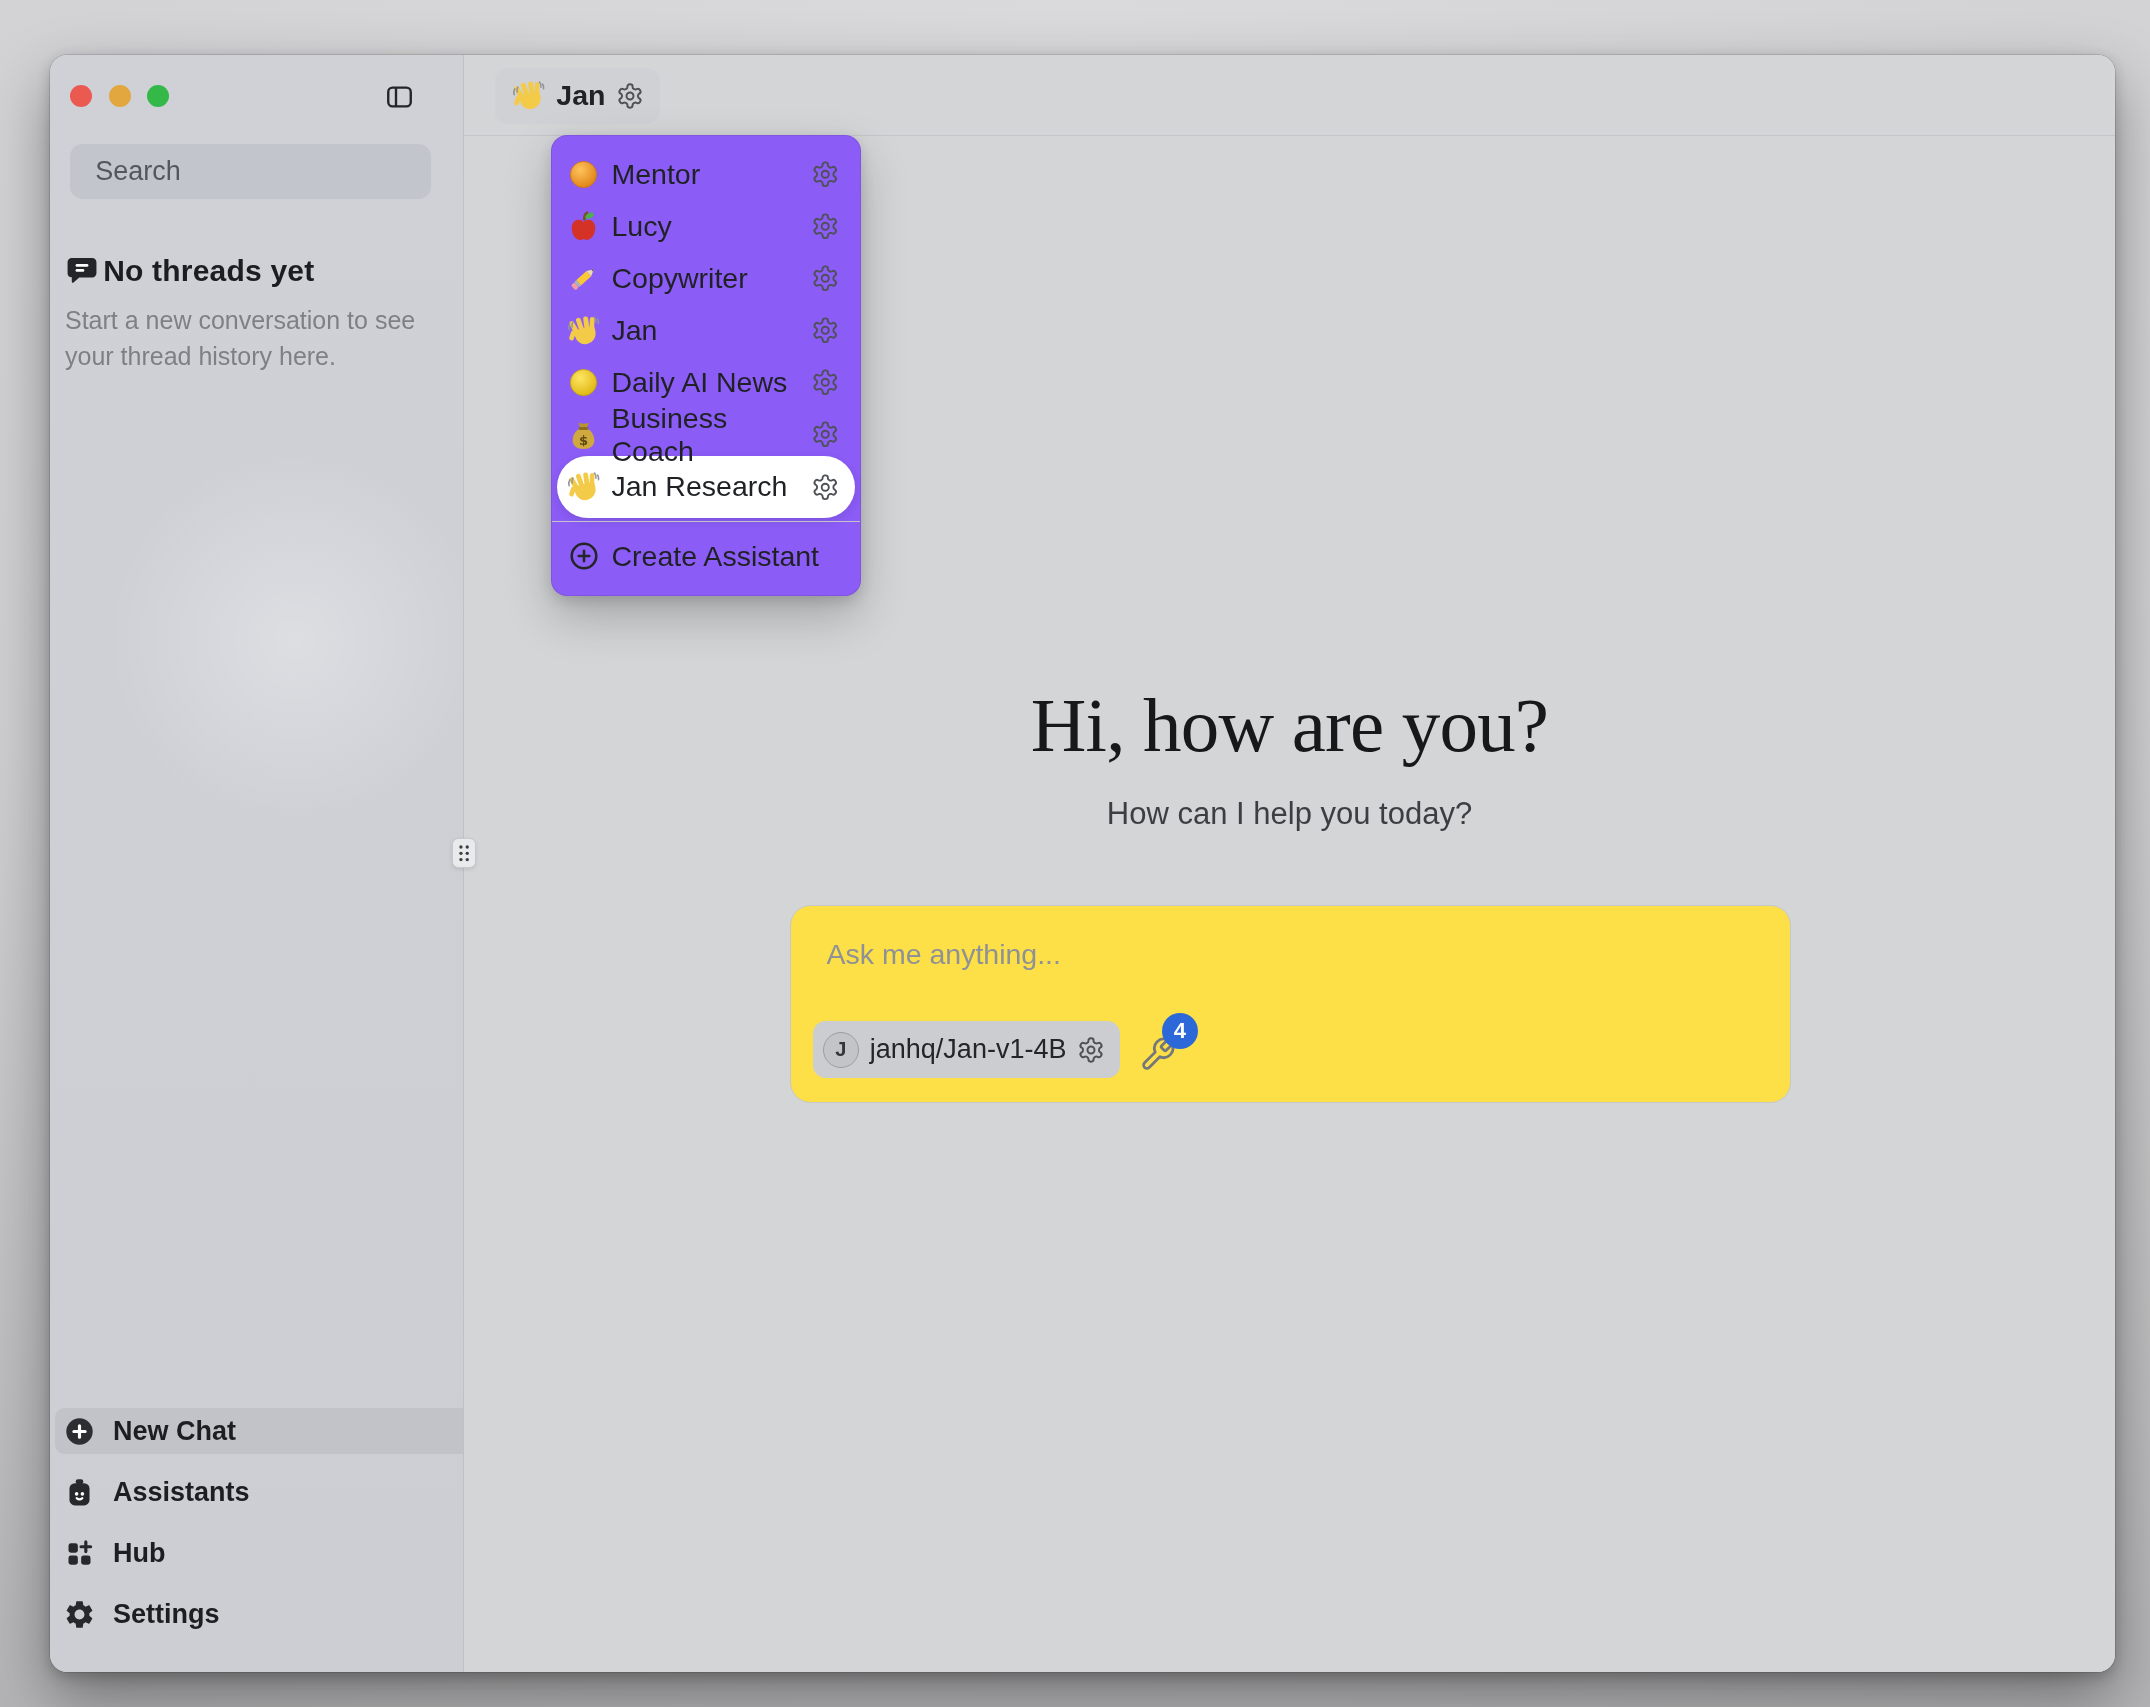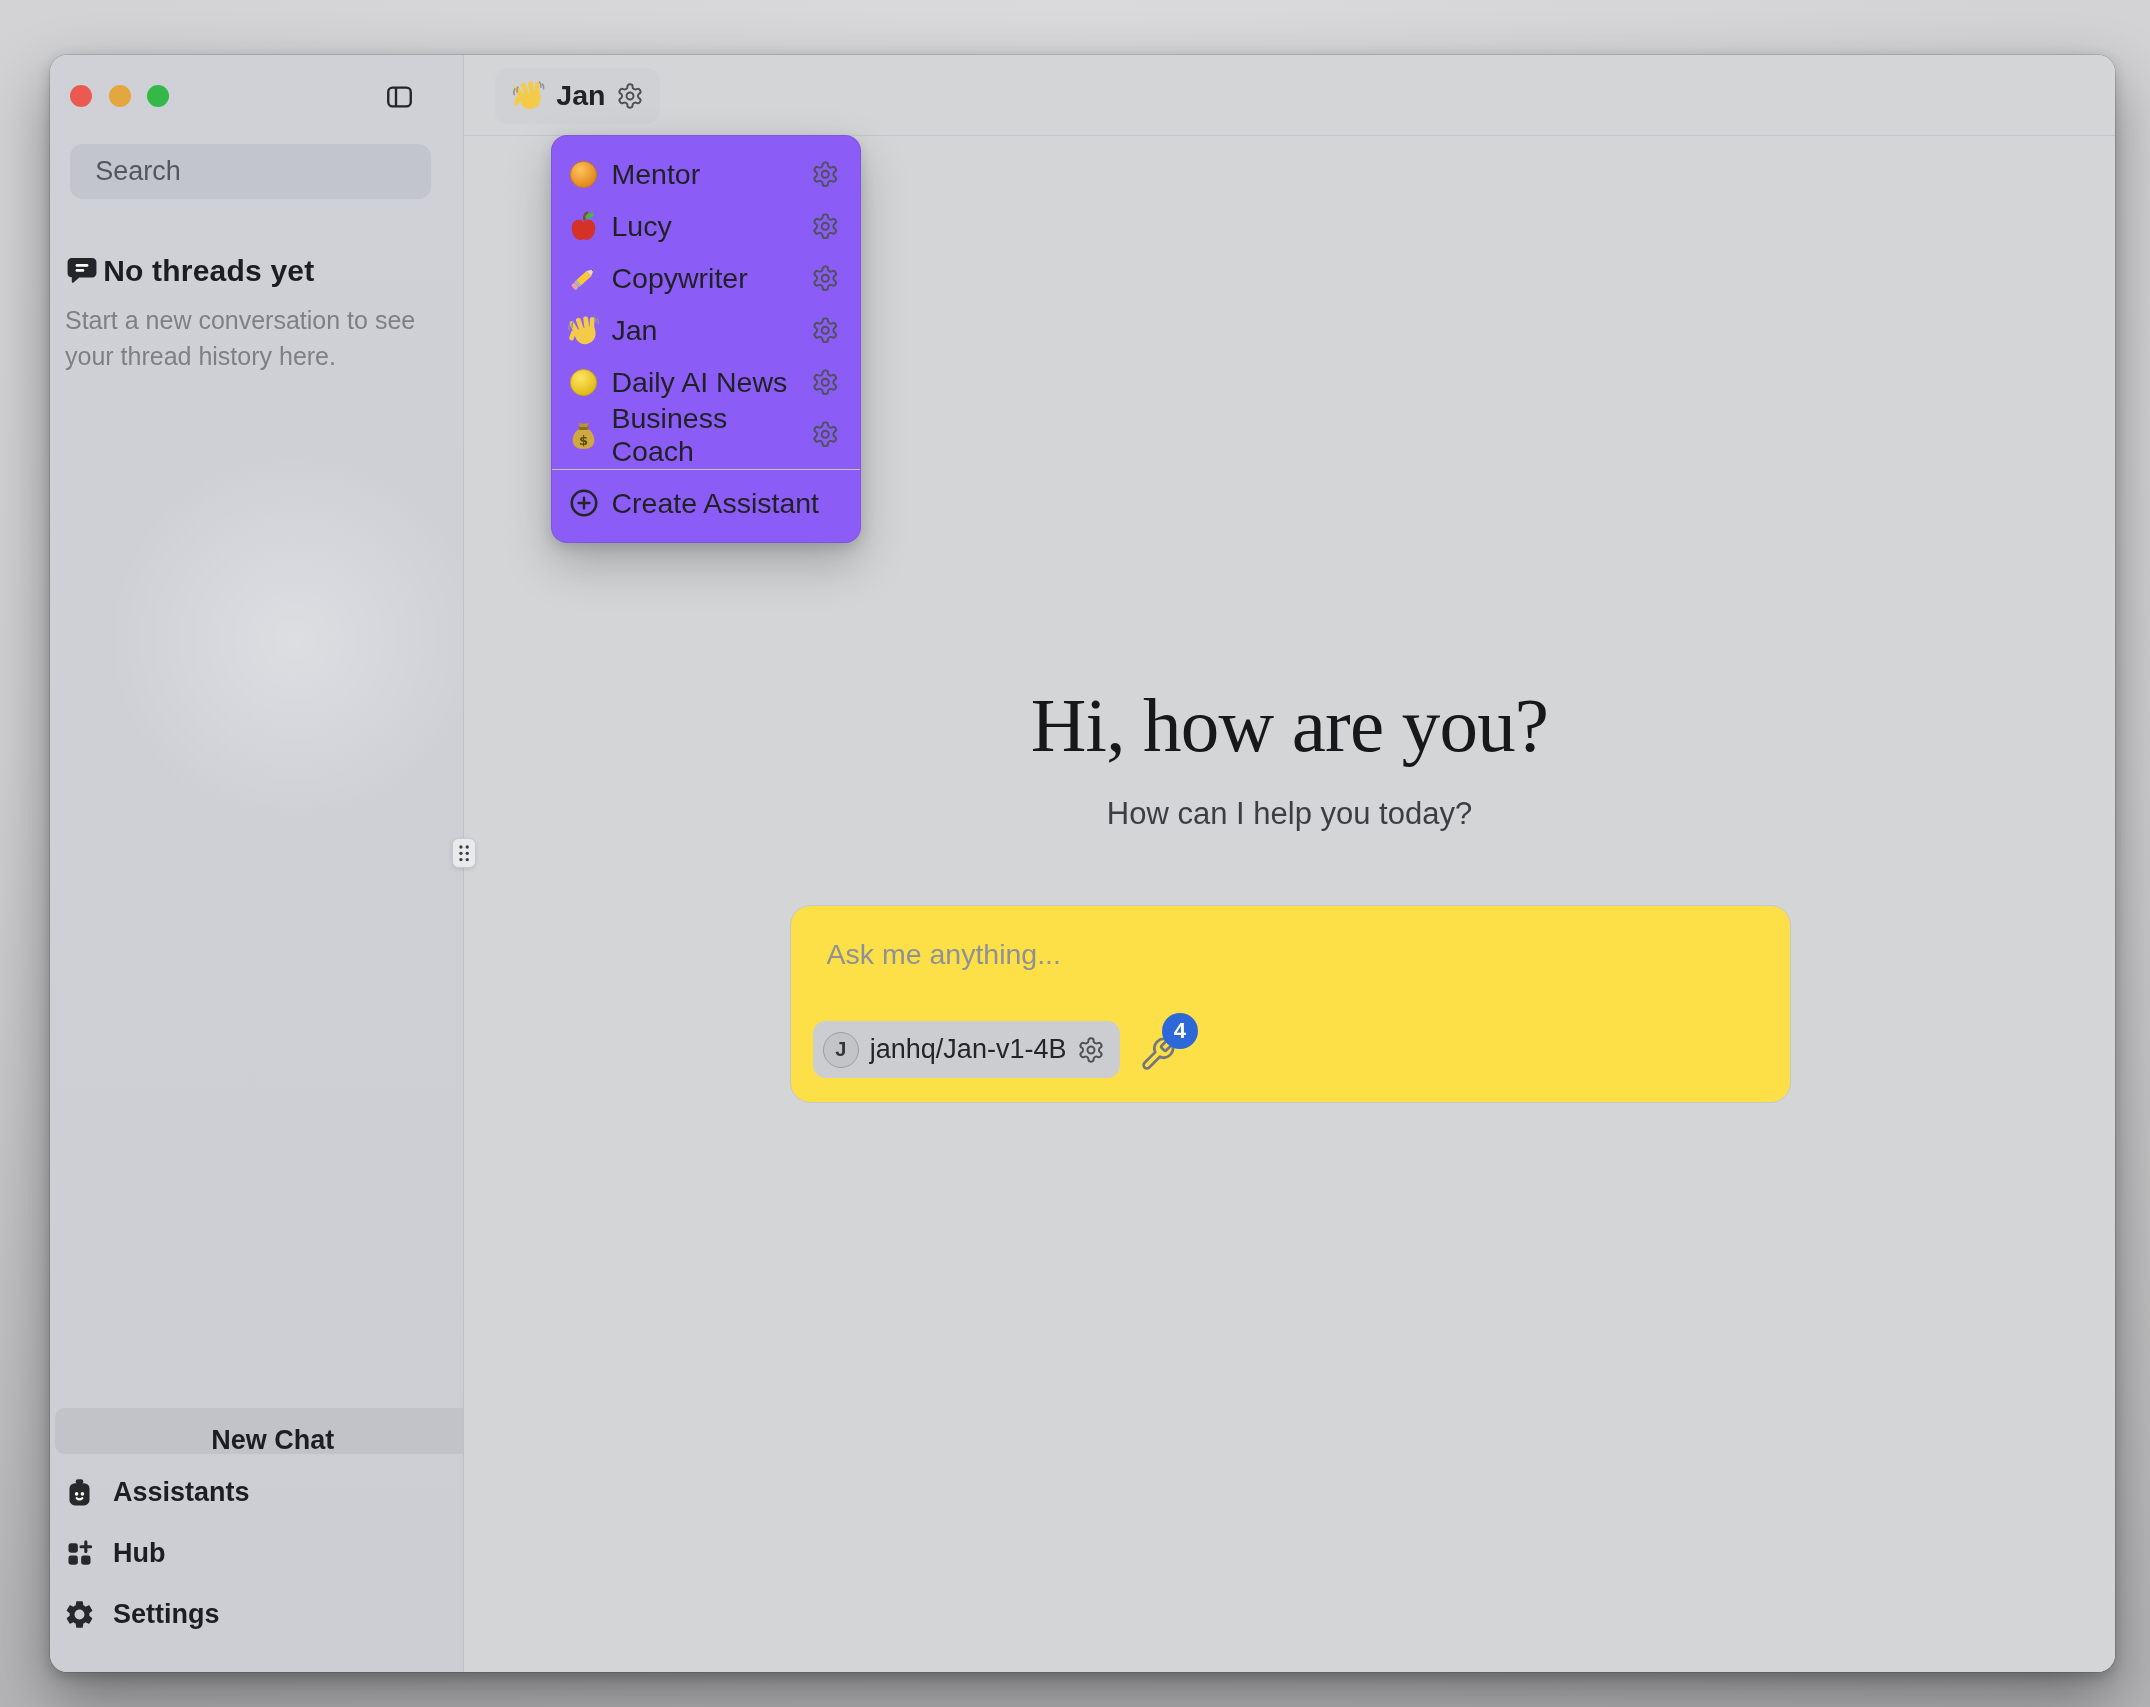--- a/index.html
+++ b/index.html
@@ -53,21 +53,21 @@
   .resize-handle{
     position:absolute;left:402px;top:783px;width:24px;height:30px;border-radius:6.3px;
     background:#e9eaec;border:0.8px solid #c8c9cc;box-shadow:0 1.6px 4.7px rgba(0,0,0,.10);
     display:flex;align-items:center;justify-content:center;z-index:5;cursor:col-resize;
   }
   .bottom-nav{position:absolute;left:4.7px;right:4.7px;bottom:35px;display:flex;flex-direction:column;gap:15px;}
   .nav-item{
     height:46px;border-radius:9.5px;display:flex;align-items:center;
     padding-left:8.7px;gap:16.6px;cursor:pointer;border:none;background:transparent;font-family:inherit;
   }
-  .nav-item.active{background:#c1c3c9;flex-direction:column;}
+  .nav-item.active{background:#c1c3c9;}
   .nav-item .label{font-size:27px;font-weight:600;color:#1d1e21;}
   
   .main{position:absolute;left:413px;right:0;top:0;bottom:0;border-left:0.8px solid #bfc1c5;background:#d4d5d7;border-radius:0 17.4px 17.4px 0;}
   .main-header{position:absolute;left:0;right:0;top:0;height:81px;border-bottom:0.8px solid #c5c6c9;}
   .assistant-pill{
     position:absolute;left:31px;top:12.6px;height:56px;border-radius:12.6px;border:none;cursor:pointer;
     background:#cfd1d5;display:flex;align-items:center;gap:10.3px;padding:0 16px;font-family:inherit;
   }
   .assistant-pill .label{font-size:28.5px;font-weight:600;color:#202226;}
   
@@ -349,20 +349,31 @@
           <svg class="emoji" width="35" height="35" viewBox="0 0 40 40">
               <use href="#icon-moneybag"></use>
             </svg>
           <span class="label">Business Coach</span>
           <span class="gear">
               <svg width="28.5" height="28.5" viewBox="0 0 24 24" stroke="#4e5156" stroke-width="1.6">
                 <use href="#icon-gear-outline"></use>
               </svg>
             </span>
         </div>
+        <div class="menu-item highlighted">
+          <svg class="emoji" width="35" height="35" viewBox="0 0 40 40">
+              <use href="#icon-wave"></use>
+            </svg>
+          <span class="label">Jan Research</span>
+          <span class="gear">
+              <svg width="28.5" height="28.5" viewBox="0 0 24 24" stroke="#4e5156" stroke-width="1.6">
+                <use href="#icon-gear-outline"></use>
+              </svg>
+            </span>
+        </div>
         <div class="menu-divider"></div>
         <div class="menu-item">
           <span class="emoji">
             <svg width="32" height="32" viewBox="0 0 24 24" fill="none" stroke="#232528" stroke-width="1.9" stroke-linecap="round">
               <circle cx="12" cy="12" r="9.2"></circle>
                 <path d="M12 8v8M8 12h8"></path>
             </svg>
           </span>
           <span class="label">Create Assistant</span>
         </div>

